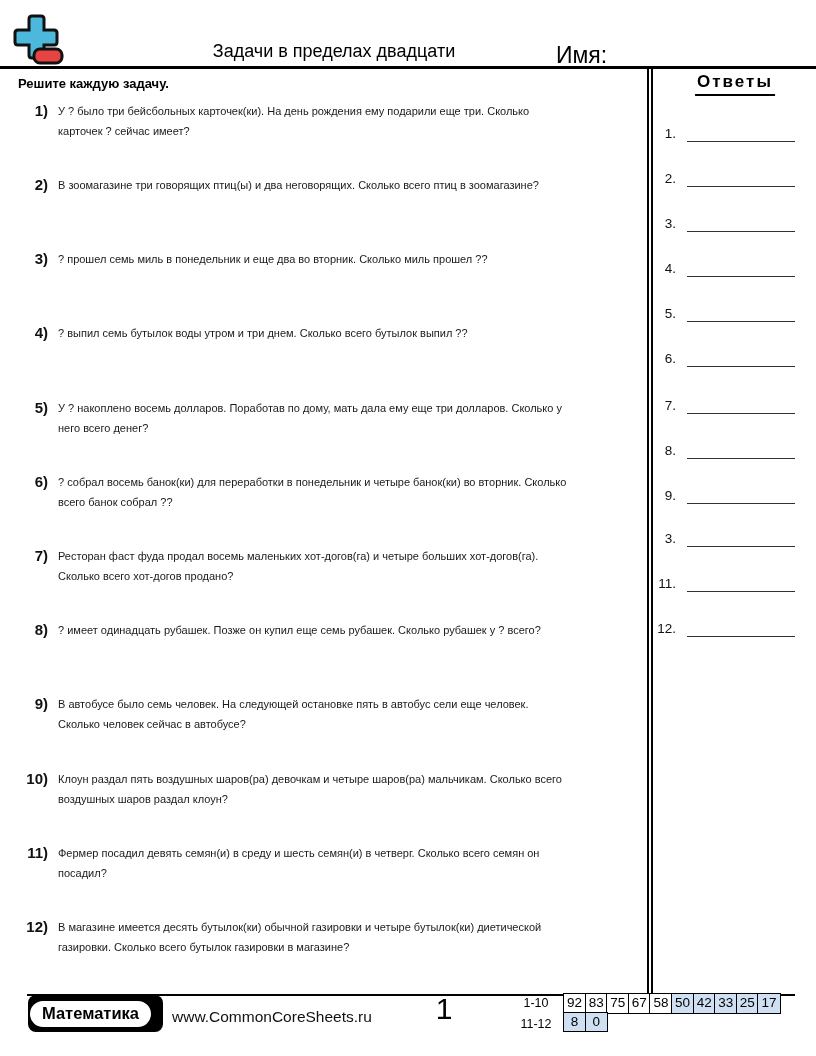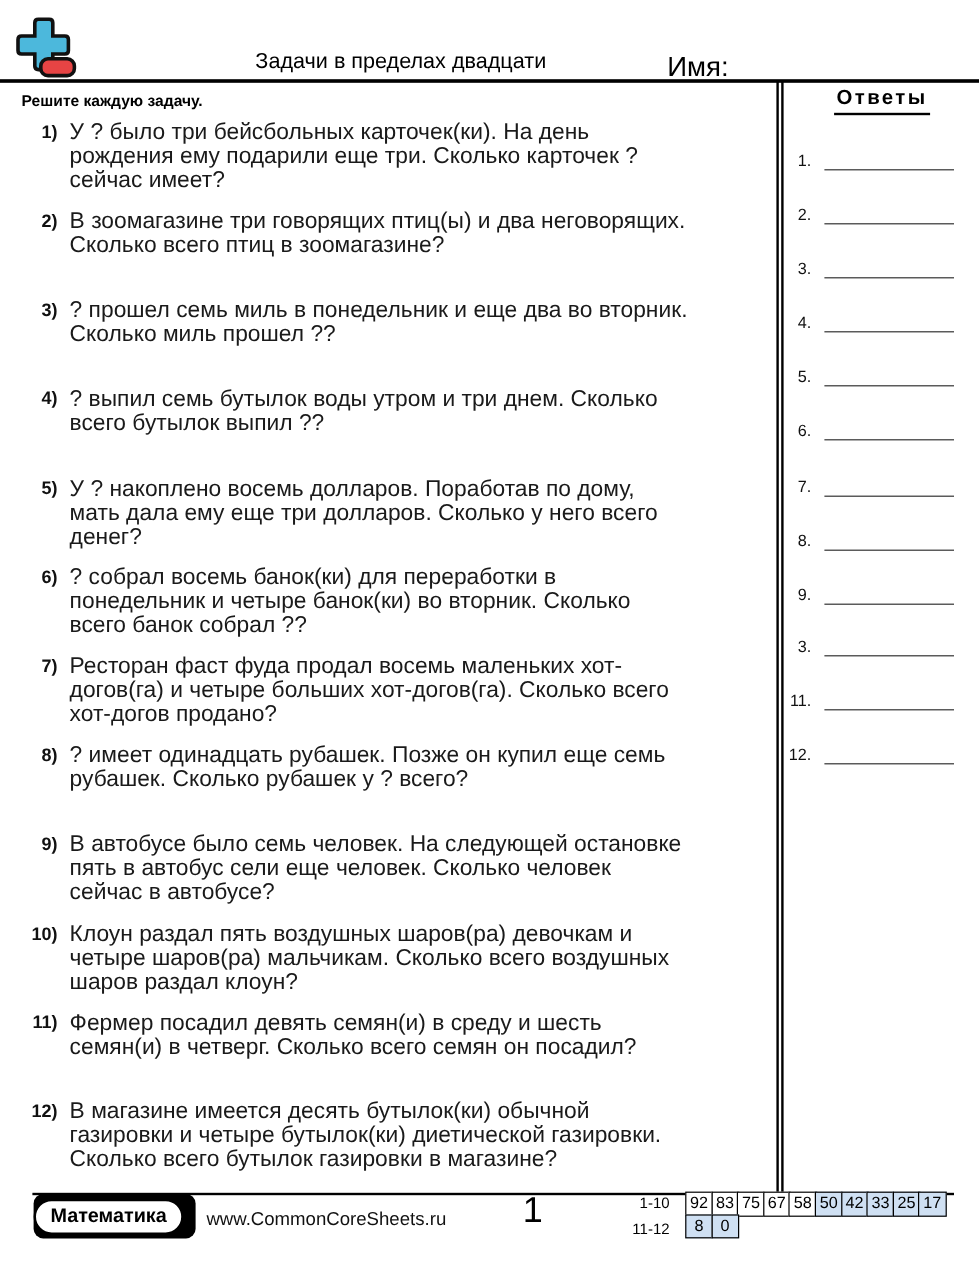--- a/index.html
+++ b/index.html
@@ -10,21 +10,21 @@
   
   .logo{position:absolute;left:12px;top:13px;width:52px;height:54px;}
   .page-title{position:absolute;left:334px;top:41px;transform:translateX(-50%);
     font-size:18px;white-space:nowrap;color:#000;}
   .name-label{position:absolute;left:556px;top:42px;font-size:23px;color:#000;}
   .header-rule{position:absolute;left:0;top:66px;width:816px;height:3px;background:#000;}
   
   .instructions{position:absolute;left:18px;top:76px;font-size:13px;font-weight:700;color:#000;}
   .problem{position:absolute;left:18px;display:flex;align-items:flex-start;}
   .pnum{flex:0 0 30px;text-align:right;font-weight:700;font-size:15px;line-height:20px;margin-right:10px;}
-  .ptext{width:515px;font-size:19px;line-height:20px;color:#1a1a1a;}
+  .ptext{width:515px;font-size:11px;line-height:20px;color:#1a1a1a;}
   
   .vdiv{position:absolute;left:647px;top:68px;height:926px;width:2px;
     border-left:2px solid #000;border-right:2px solid #000;}
   
   .answers-title{position:absolute;left:735px;top:72px;transform:translateX(-50%);
     font-size:17px;font-weight:700;letter-spacing:2px;color:#000;
     border-bottom:2px solid #000;padding:0 2px 2px 2px;white-space:nowrap;}
   .ans-row{position:absolute;left:652px;width:143px;display:flex;align-items:flex-end;}
   .ans-num{flex:0 0 24px;text-align:right;font-size:13.5px;line-height:16px;color:#111;}
   .ans-line{flex:1;margin-left:11px;height:15px;border-bottom:1.6px solid #333;}
@@ -33,25 +33,25 @@
   .badge{position:absolute;left:28px;top:995px;width:135px;height:37px;background:#000;
     border-radius:8px;display:flex;align-items:center;justify-content:flex-start;}
   .badge-inner{background:#fff;border:2.5px solid #000;border-radius:16px;
     width:121px;height:26px;display:flex;align-items:center;justify-content:center;
     font-weight:700;font-size:16.5px;color:#000;}
   .site-url{position:absolute;left:172px;top:1008px;font-size:15.5px;color:#111;}
   .page-number{position:absolute;left:404px;top:992px;width:80px;text-align:center;
     font-size:30px;color:#000;}
   .score{position:absolute;left:514px;top:993px;}
   .score-row{display:flex;}
-  .score-label{flex:0 0 44px;text-align:right;padding-right:5px;font-size:12.5px;
+  .score-label{flex:0 0 44px;text-align:center;padding-right:5px;font-size:12.5px;
     line-height:20px;color:#000;}
   .score-cell{box-sizing:border-box;flex:0 0 23.2px;height:20.5px;border:1.6px solid #000;
     margin-left:-1.6px;text-align:center;font-size:13.5px;line-height:17px;background:#fff;color:#000;}
-  .score-cell.first{margin-left:8px;}
+  .score-cell.first{margin-left:0;}
   .score-row.r2 .score-cell{margin-top:-1.6px;}
   .score-cell.shaded{background:var(--cell-blue,#cfe0f3);}
 </style>
 </head>
 <body>
 
 <div class="page">
 
   <div class="logo">
     <svg width="52" height="54" viewBox="0 0 52 54">

